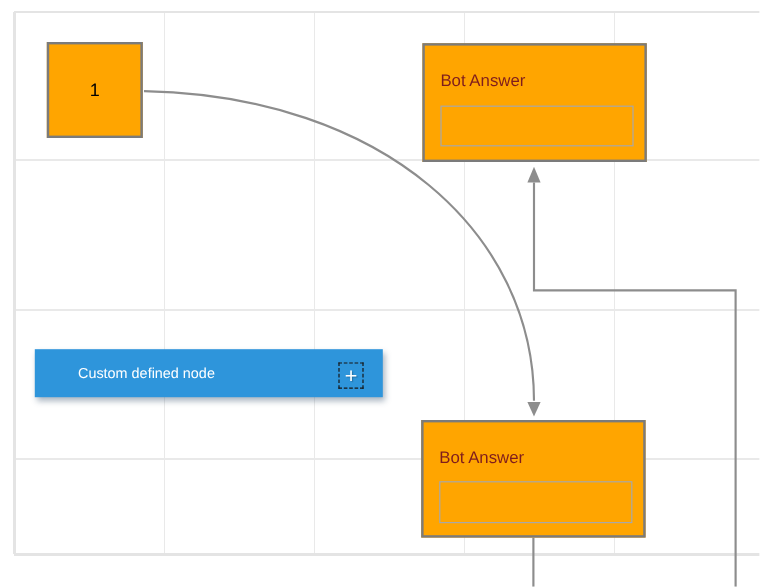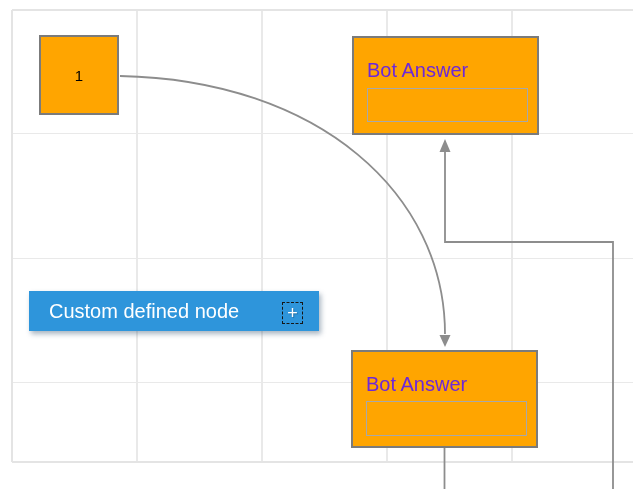--- a/index.html
+++ b/index.html
@@ -40,22 +40,22 @@
 
   .node-bot {
     width: 187px;
   }
   .node-bot-top    { left: 352px; top: 36px;  height: 99px; }
   .node-bot-bottom { left: 351px; top: 350px; height: 98px; }
 
   .bot-title {
     position: absolute;
     left: 13px; top: 21px;
-    font-size: 20px;
-    color: #6d28d9;
+    font-size: 14px;
+    color: #7f1d1d;
     white-space: nowrap;
   }
 
   .bot-input {
     position: absolute;
     left: 13px;
     width: 161px;
     border: 1.5px solid #A8A8A8;
     background: transparent;
   }
@@ -66,22 +66,22 @@
     position: absolute;
     left: 29px; top: 291px;
     width: 290px; height: 40px;
     background: #2E95DB;
     box-shadow: 2px 3px 5px rgba(40, 70, 100, 0.40);
     display: flex;
     align-items: center;
   }
 
   .custom-label {
-    margin-left: 20px;
-    font-size: 20px;
+    margin-left: 36px;
+    font-size: 12px;
     color: #FFFFFF;
     white-space: nowrap;
   }
 
   .plus-box {
     position: absolute;
     left: 253px; top: 11px;
     width: 21px; height: 22px;
     border: 1px dashed #161616;
     display: flex;

